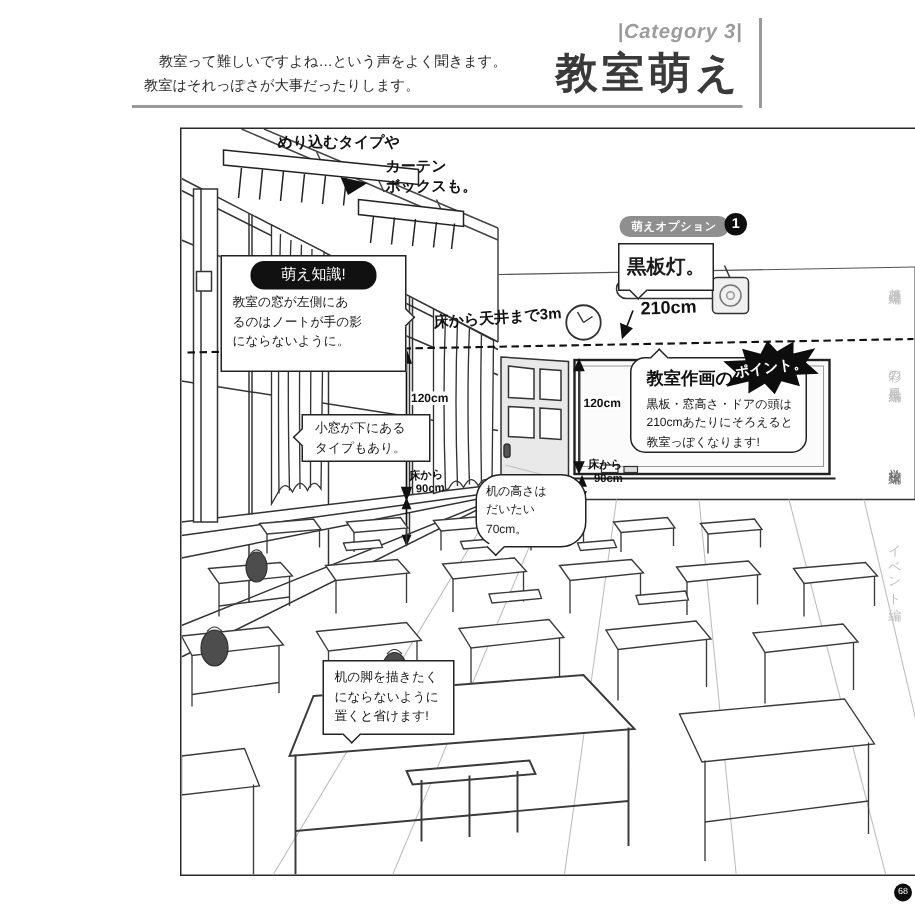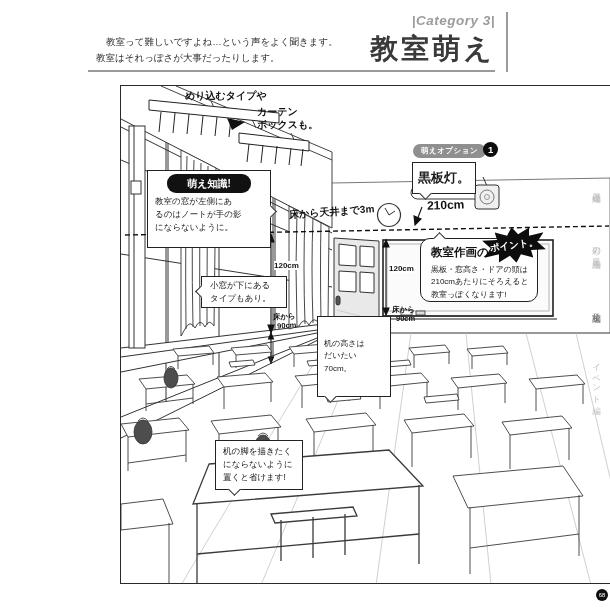--- a/index.html
+++ b/index.html
@@ -25,21 +25,21 @@
        font-size:8.5px;line-height:1.55;color:#161616;padding:3px 6px;z-index:5;}
   .tail{position:absolute;width:8px;height:8px;background:#fff;transform:rotate(45deg);z-index:6;}
   .tail.r{border-top:1.2px solid #222;border-right:1.2px solid #222;}
   .tail.l{border-bottom:1.2px solid #222;border-left:1.2px solid #222;}
   .tail.d{border-bottom:1.2px solid #222;border-right:1.2px solid #222;}
   .tail.u{border-top:1.2px solid #222;border-left:1.2px solid #222;}
   .boldlbl{position:absolute;font-weight:bold;font-size:10px;color:#111;z-index:5;line-height:1.25;}
   .hand{position:absolute;font-size:9.5px;font-weight:600;color:#111;z-index:5;white-space:nowrap;}
   .chip{position:absolute;background:#fff;font-size:8px;font-weight:600;color:#111;padding:0 0;z-index:4;white-space:nowrap;text-align:right;}
   .badge-black{display:block;margin:3px auto 2px;width:84px;background:#111;color:#fff;border-radius:9px;
-       font-size:10px;font-weight:bold;text-align:center;padding:1.5px 0;}
+       font-size:10px;font-weight:normal;text-align:center;padding:1.5px 0;}
   .pill{position:absolute;z-index:6;display:flex;align-items:center;justify-content:center;}
   .pill .p{background:#8f8f8f;color:#fff;font-size:7.5px;font-weight:bold;border-radius:8px;padding:2px 8px;letter-spacing:.5px;}
   .pill .n{width:15px;height:15px;border-radius:50%;background:#0d0d0d;color:#fff;font-size:9.5px;font-weight:bold;
        display:flex;align-items:center;justify-content:center;margin-left:-3px;margin-top:-3px;}
   .optbox{position:absolute;left:291px;top:76px;width:62px;height:30px;background:#fff;border:1.2px solid #222;
        z-index:5;display:flex;align-items:center;justify-content:center;font-size:13px;font-weight:bold;}
   .pointbox{position:absolute;left:299px;top:152px;width:118px;height:64px;background:#fff;border:1.3px solid #222;
        border-radius:10px;box-sizing:border-box;z-index:5;}
   .pointbox .pt{position:absolute;left:10px;top:6px;font-size:11.5px;font-weight:bold;color:#111;}
   .burst{position:absolute;left:62px;top:-12px;width:62px;height:36px;background:#0d0d0d;transform:rotate(-8deg);
@@ -359,21 +359,21 @@
 
   <div class="hand" style="left:152px;top:226px;font-size:7.5px;line-height:1.25;transform:rotate(-3deg);">
     <div>床から</div>
     <div style="padding-left:4px;">90cm</div>
   </div>
   <div class="hand" style="left:271px;top:219px;font-size:7.5px;line-height:1.25;">
     <div>床から</div>
     <div style="padding-left:4px;">90cm</div>
   </div>
 
-  <div class="box" style="left:196px;top:230px;width:74px;font-size:8px;padding:21px 6px;">
+  <div class="box" style="left:196px;top:230px;width:74px;font-size:8px;padding:5px 6px;border-radius:17px;">
     <div>机の高さは</div>
     <div>だいたい70cm。</div>
     <div class="tail d" style="left:8px;bottom:-5px;"></div>
   </div>
 
   <div class="box" style="left:94px;top:354px;width:88px;padding:4px 7px;">
     <div>机の脚を描きたく</div>
     <div>にならないように</div>
     <div>置くと省けます!</div>
     <div class="tail d" style="left:14px;bottom:-5px;"></div>

